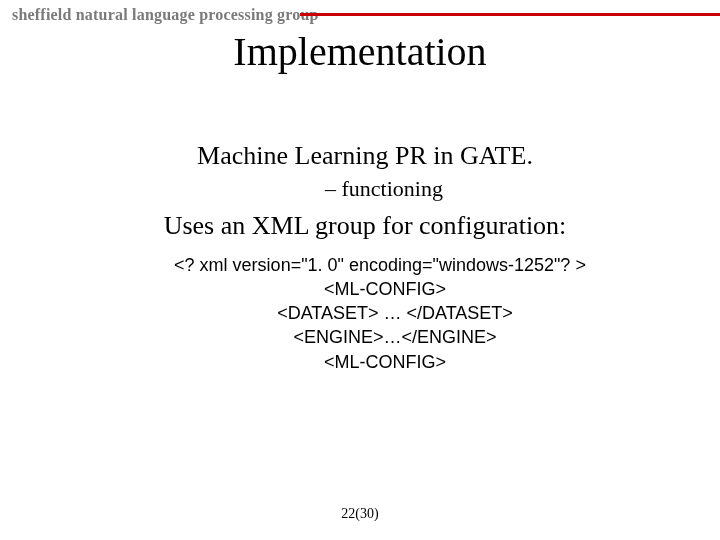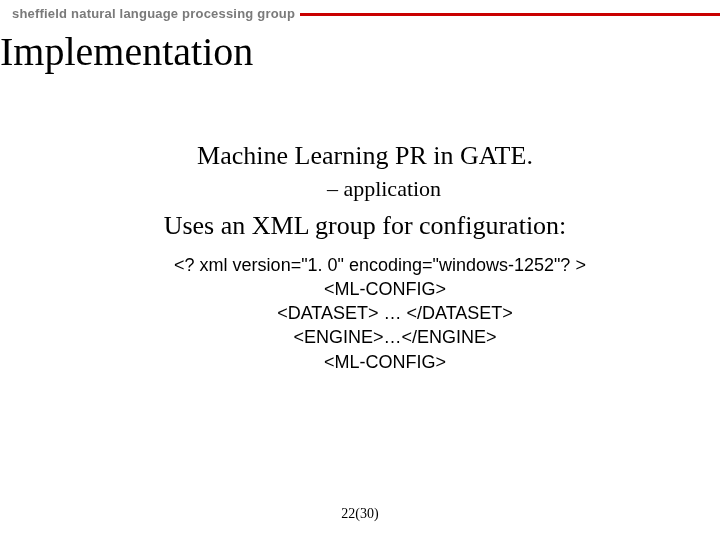--- a/index.html
+++ b/index.html
@@ -15,40 +15,40 @@
   .slide {
     position: relative;
     width: 720px;
     height: 540px;
     box-sizing: border-box;
   }
   .header-brand {
     position: absolute;
     top: 6px;
     left: 12px;
-    font-family: Liberation Sans, sans-serif;
-    font-size: 13px;
+    font-family: Liberation Serif, serif;
+    font-size: 16px;
     font-weight: bold;
     color: #7a7a7a;
     letter-spacing: 0.2px;
   }
   .header-rule {
     position: absolute;
     top: 13px;
     left: 300px;
     right: 0;
     height: 0;
     border-top: 3px solid #c90000;
   }
   .title {
     position: absolute;
     top: 28px;
     left: 0;
     right: 0;
-    text-align: left;
+    text-align: center;
     font-size: 40px;
     font-weight: 400;
   }
   .body {
     position: absolute;
     top: 140px;
     left: 40px;
     right: 30px;
     text-align: center;
   }
@@ -88,21 +88,21 @@
 
 <div class="slide">
 
   <div class="header-brand">sheffield natural language processing group</div>
   <div class="header-rule"></div>
 
   <div class="title">Implementation</div>
 
   <div class="body">
     <div class="p">Machine Learning PR in GATE.</div>
-    <div class="sub">– application</div>
+    <div class="sub">– functioning</div>
     <div class="gap"></div>
     <div class="p">Uses an XML group for configuration:</div>
 
     <div class="xml-block">
       <div class="xml-line">&lt;? xml version="1. 0" encoding="windows-1252"? &gt;</div>
       <div class="xml-line">  &lt;ML-CONFIG&gt;</div>
       <div class="xml-line">      &lt;DATASET&gt; … &lt;/DATASET&gt;</div>
       <div class="xml-line">      &lt;ENGINE&gt;…&lt;/ENGINE&gt;</div>
       <div class="xml-line">  &lt;ML-CONFIG&gt;</div>
     </div>

